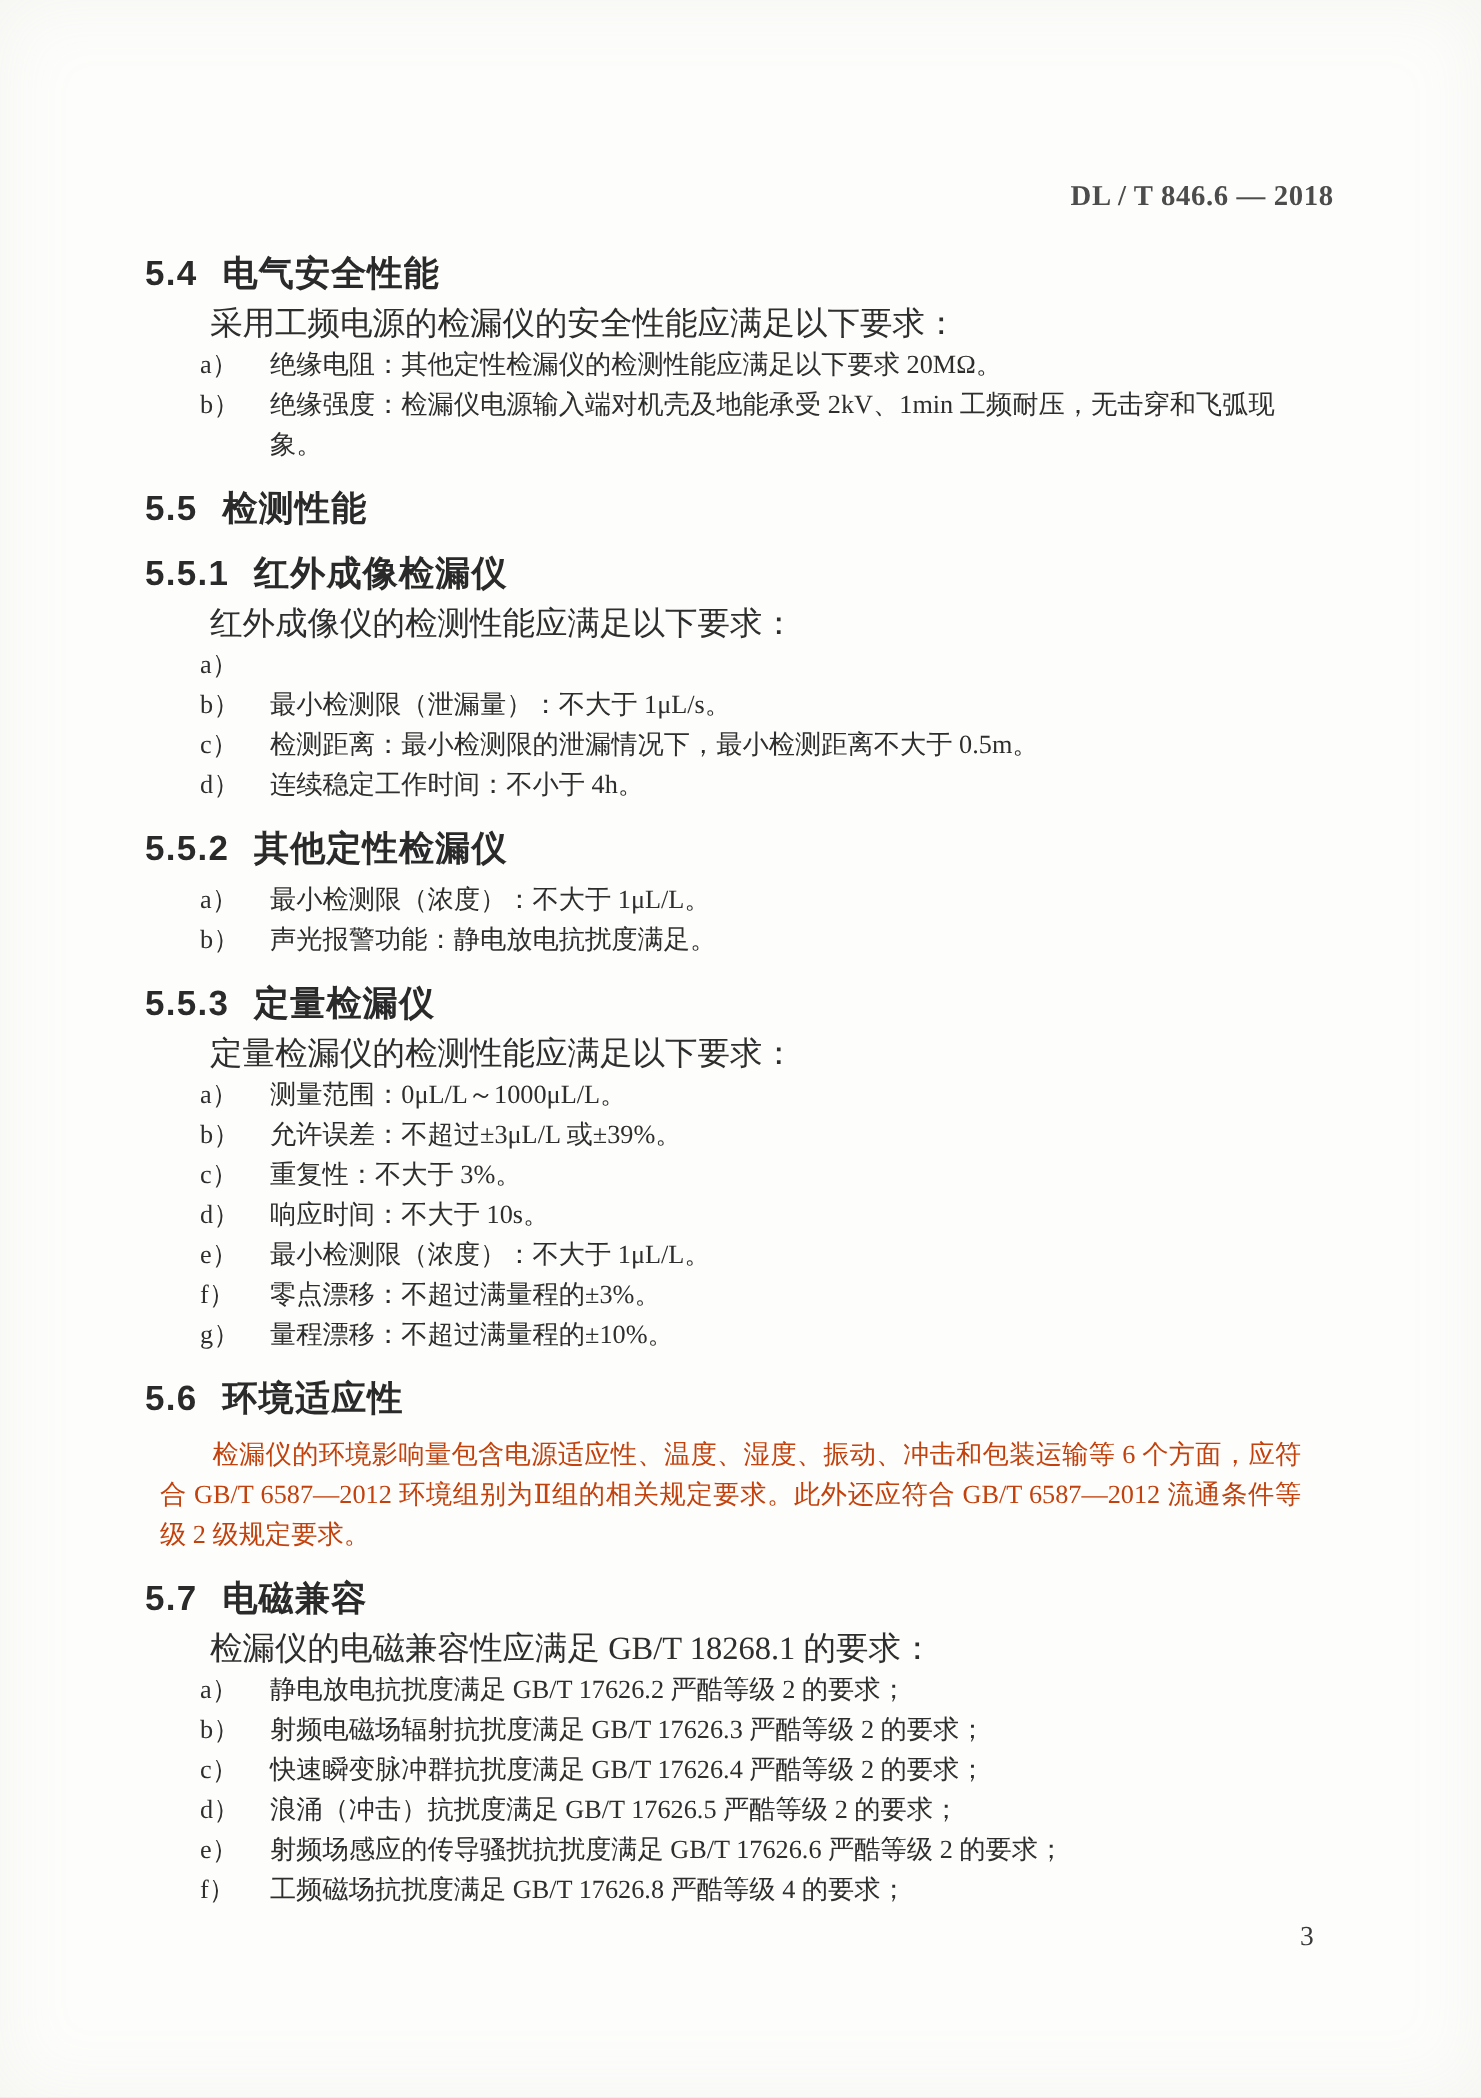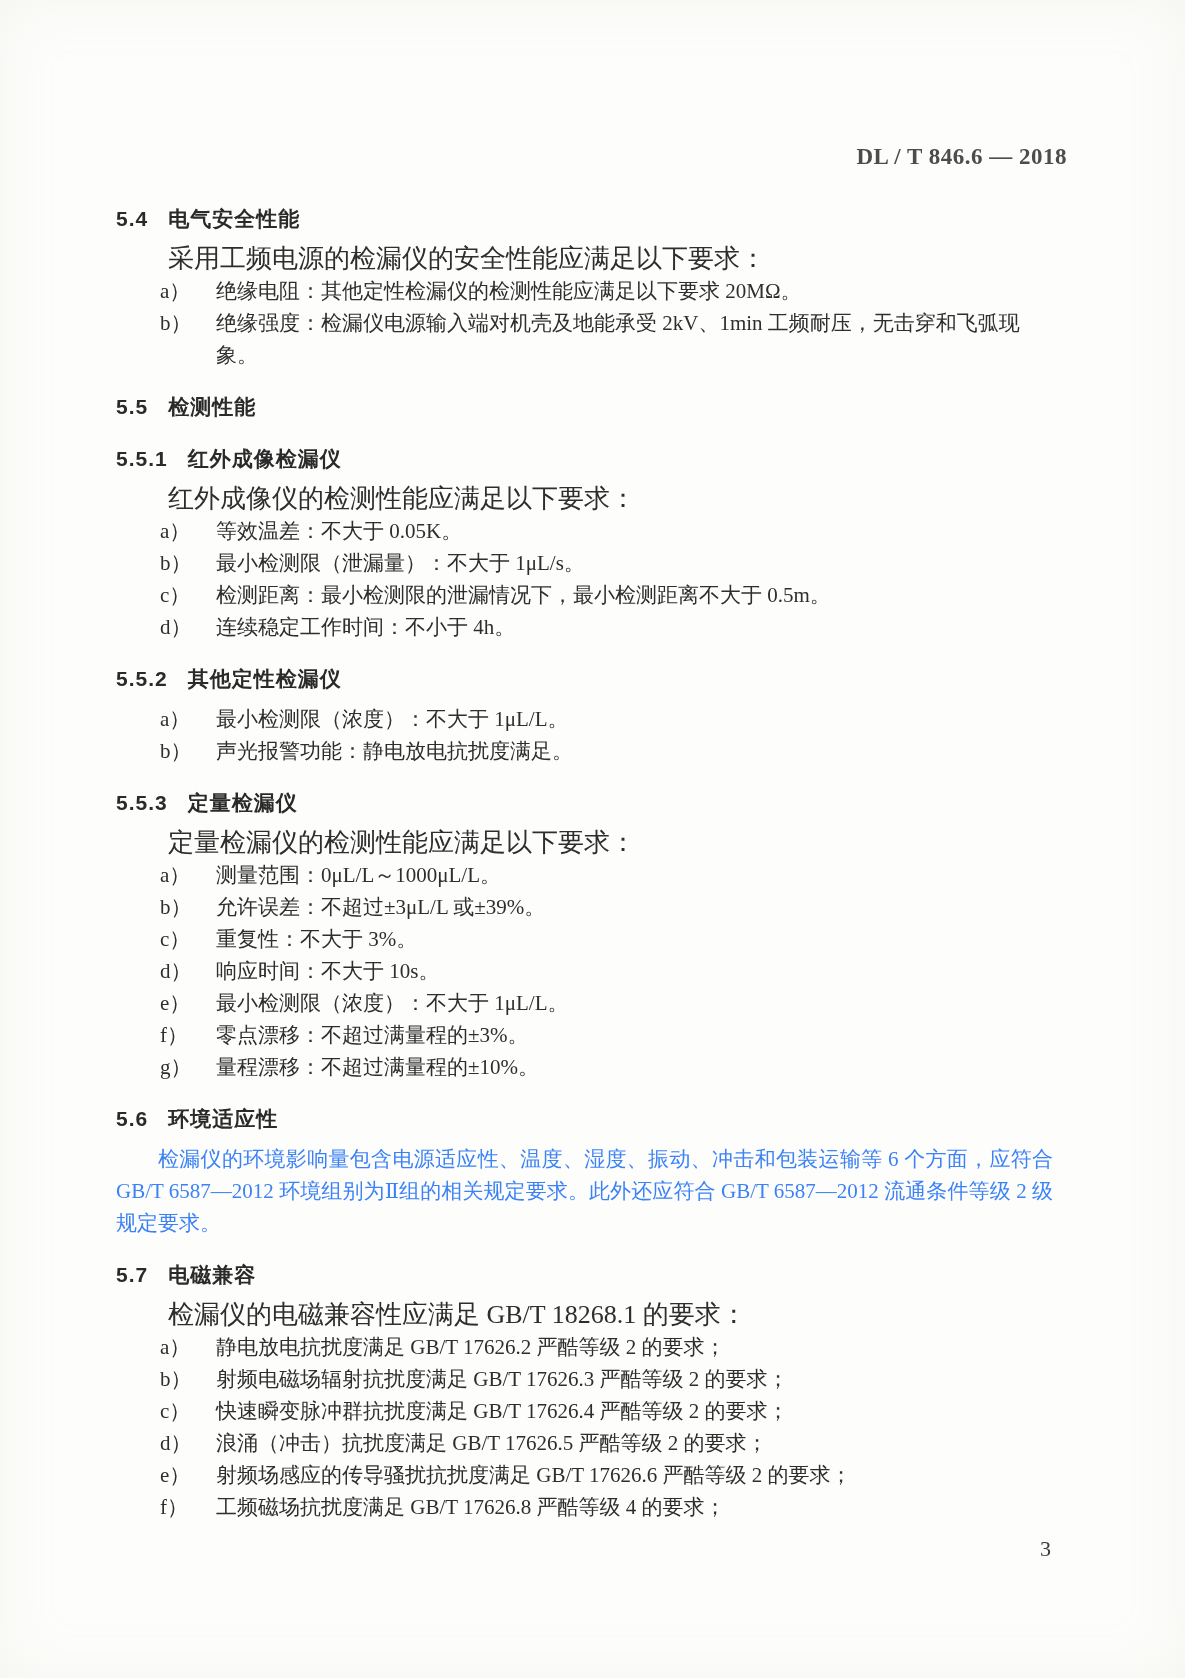--- a/index.html
+++ b/index.html
@@ -29,40 +29,40 @@
     top:183px;
     left:116px;
     right:132px;
   }
   .doc-section{margin:0;}
   .sec-heading{
     margin-top:20px;
     margin-bottom:8px;
     font-family:"Liberation Sans","DejaVu Sans",sans-serif;
     font-weight:bold;
-    font-size:21px;
+    font-size:28px;
     line-height:32px;
     color:#2a2a2a;
   }
   .sec-num{display:inline-block;margin-right:20px;letter-spacing:1px;}
   .sec-title{letter-spacing:1px;}
   .intro{
     margin:0;
     font-size:26px;
     line-height:32px;
     text-indent:2em;
     color:#2e2e2e;
   }
   .para{
-    margin:0;
+    margin:12px;
     font-size:21px;
     line-height:32px;
     text-indent:2em;
     text-align:justify;
-    color:#3b82f6;
+    color:#c2410c;
   }
   .list-item{
     display:flex;
     padding-left:44px;
     font-size:21px;
     line-height:32px;
     color:#2e2e2e;
   }
   .li-letter{flex:0 0 56px;}
   .li-text{flex:1 1 auto;}
@@ -98,21 +98,20 @@
         </div>
       </section>
       <section class="doc-section">
         <div class="sec-heading"><span class="sec-num">5.5</span><span class="sec-title">检测性能</span></div>
       </section>
       <section class="doc-section">
         <div class="sec-heading"><span class="sec-num">5.5.1</span><span class="sec-title">红外成像检漏仪</span></div>
         <p class="intro">红外成像仪的检测性能应满足以下要求：</p>
         <div class="list-item">
           <span class="li-letter">a）</span>
-          <span class="li-text">等效温差：不大于 0.05K。</span>
         </div>
         <div class="list-item">
           <span class="li-letter">b）</span>
           <span class="li-text">最小检测限（泄漏量）：不大于 1μL/s。</span>
         </div>
         <div class="list-item">
           <span class="li-letter">c）</span>
           <span class="li-text">检测距离：最小检测限的泄漏情况下，最小检测距离不大于 0.5m。</span>
         </div>
         <div class="list-item">

